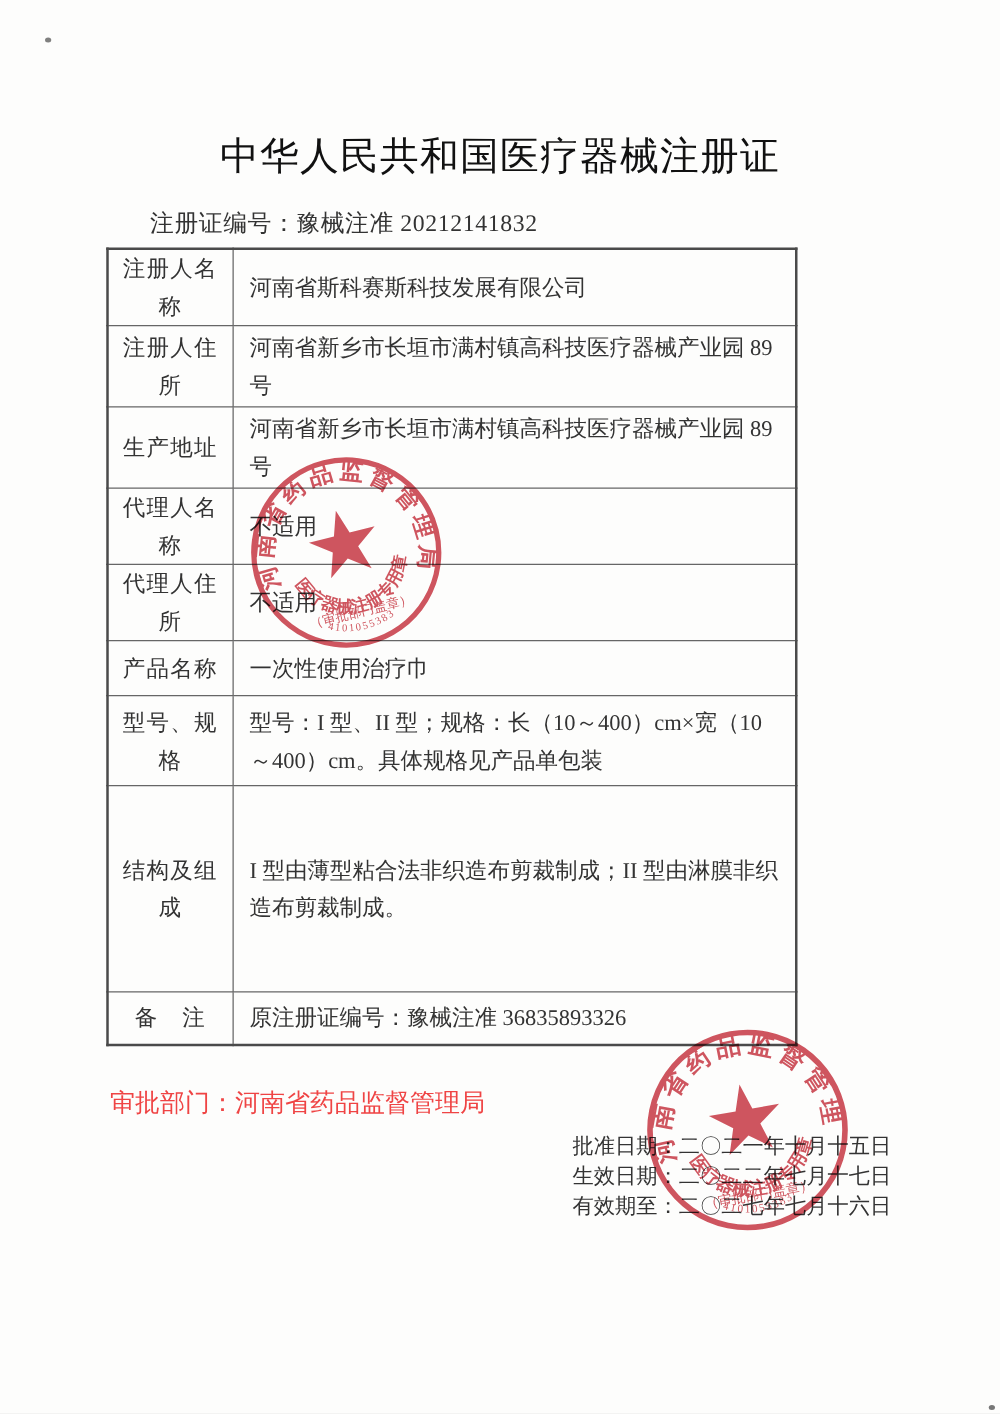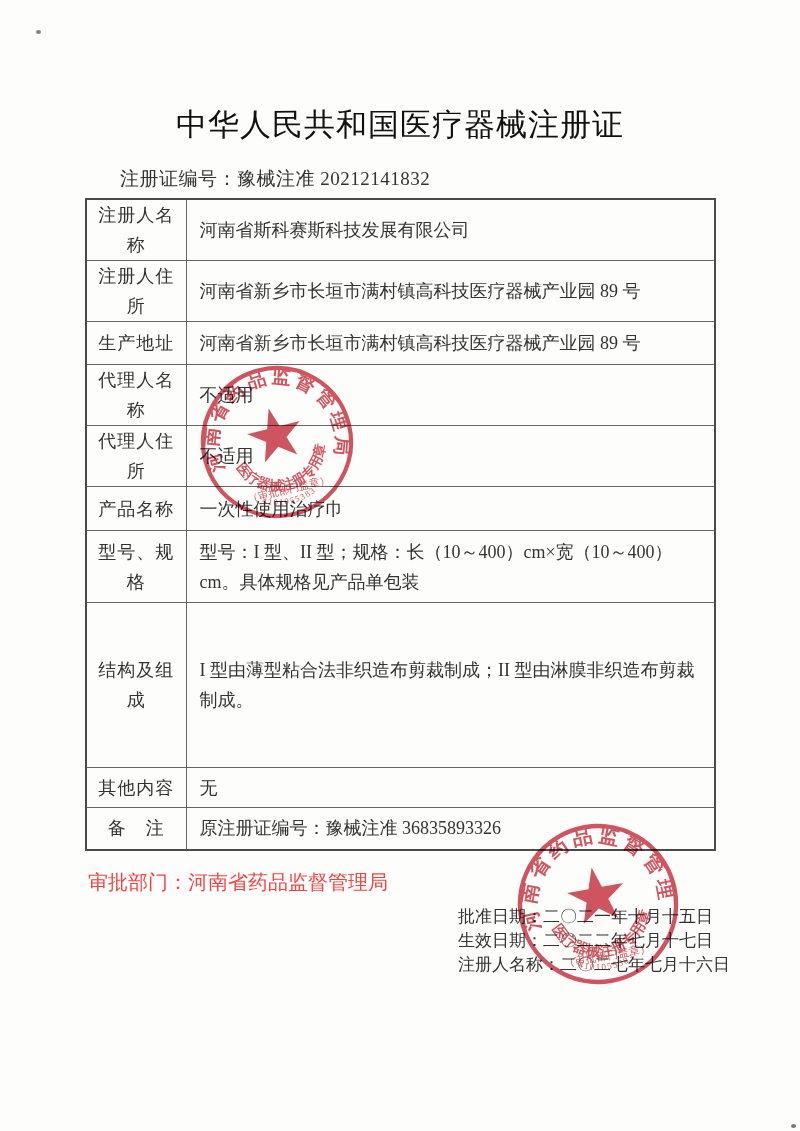--- a/index.html
+++ b/index.html
@@ -18,21 +18,21 @@
     position:absolute; top:104px; left:0; width:100%;
     text-align:center; font-family:"Liberation Sans","DejaVu Sans",sans-serif;
     font-weight:normal; font-size:31px; letter-spacing:1px; color:#111;
   }
   .regline {
     position:absolute; top:166px; left:120px; font-size:19px; color:#333;
     letter-spacing:0.5px;
   }
 
   table.cert {
-    position:absolute; top:198px; left:85px; width:631px;
+    position:absolute; top:198px; left:85px; width:553px;
     border-collapse:collapse; table-layout:fixed;
     border:2px solid #4a4a4a;
   }
   table.cert td {
     border:1px solid #666; font-size:18px; color:#333;
     vertical-align:middle; line-height:30px;
   }
   td.lbl { width:100px; text-align:center; letter-spacing:1px; padding:0 2px; }
   td.val { padding:2px 10px 2px 13px; }
   tr.r1{height:45px} tr.r2{height:45px} tr.r3{height:43px} tr.r4{height:38px}
@@ -95,44 +95,40 @@
       <td class="val">一次性使用治疗巾</td>
     </tr>
     <tr class="r7">
       <td class="lbl">型号、规格</td>
       <td class="val">型号：I 型、II 型；规格：长（10～400）cm×宽（10～400）cm。具体规格见产品单包装</td>
     </tr>
     <tr class="r8">
       <td class="lbl">结构及组成</td>
       <td class="val">I 型由薄型粘合法非织造布剪裁制成；II 型由淋膜非织造布剪裁制成。</td>
     </tr>
-    <tr class="r11">
-      <td class="lbl">其他内容</td>
-      <td class="val">无</td>
-    </tr>
     <tr class="r12">
       <td class="lbl">备　注</td>
       <td class="val">原注册证编号：豫械注准 36835893326</td>
     </tr>
   </tbody>
     </table>
 
   <div class="approval">
     <span>审批部门：</span><span>河南省药品监督管理局</span>
   </div>
 
   <div class="dates">
     <div class="dline">
       <span>批准日期：</span><span>二〇二一年十月十五日</span>
     </div>
     <div class="dline">
       <span>生效日期：</span><span>二〇二二年七月十七日</span>
     </div>
     <div class="dline">
-      <span>注册人名称：</span><span>二〇二七年七月十六日</span>
+      <span>有效期至：</span><span>二〇二七年七月十六日</span>
     </div>
   </div>
 
   <svg class="stamp stamp1" style="left:192px; top:357px;" width="170" height="170" viewBox="-85 -85 170 170">
     <defs>
       <path id="s1ring" d="M -55.4,20.2 A 59,59 0 1 1 55.4,20.2" fill="none"></path>
       <path id="s1title" d="M -46.4,12.4 A 48,48 0 0 0 46.4,12.4" fill="none"></path>
       <path id="s1num" d="M -31.5,54.6 A 63,63 0 0 0 31.5,54.6" fill="none"></path>
     </defs>
     <g transform="rotate(-14)">

